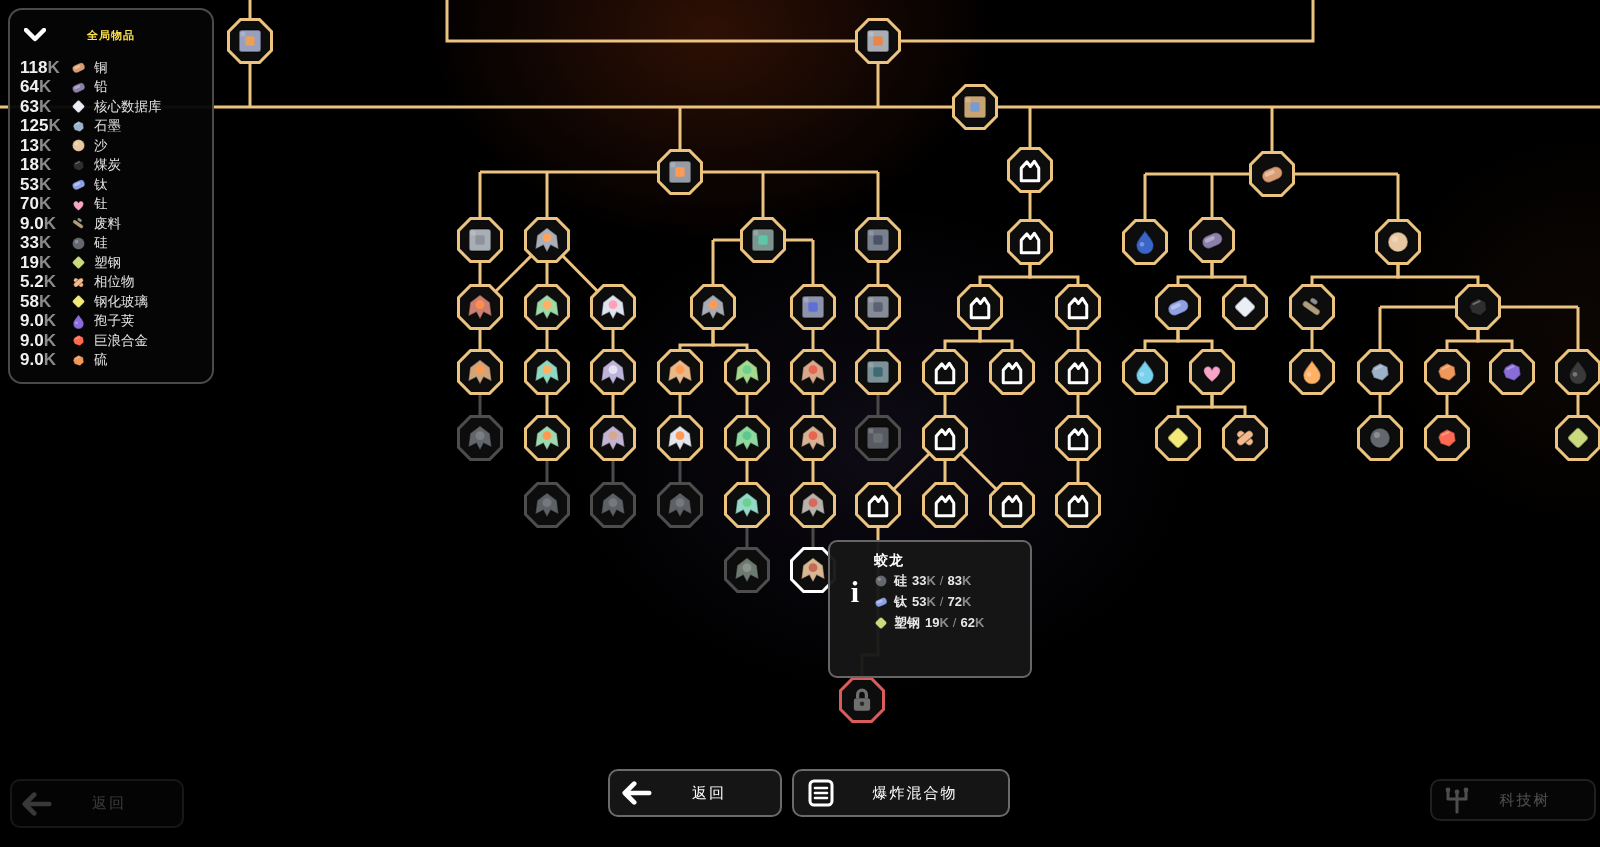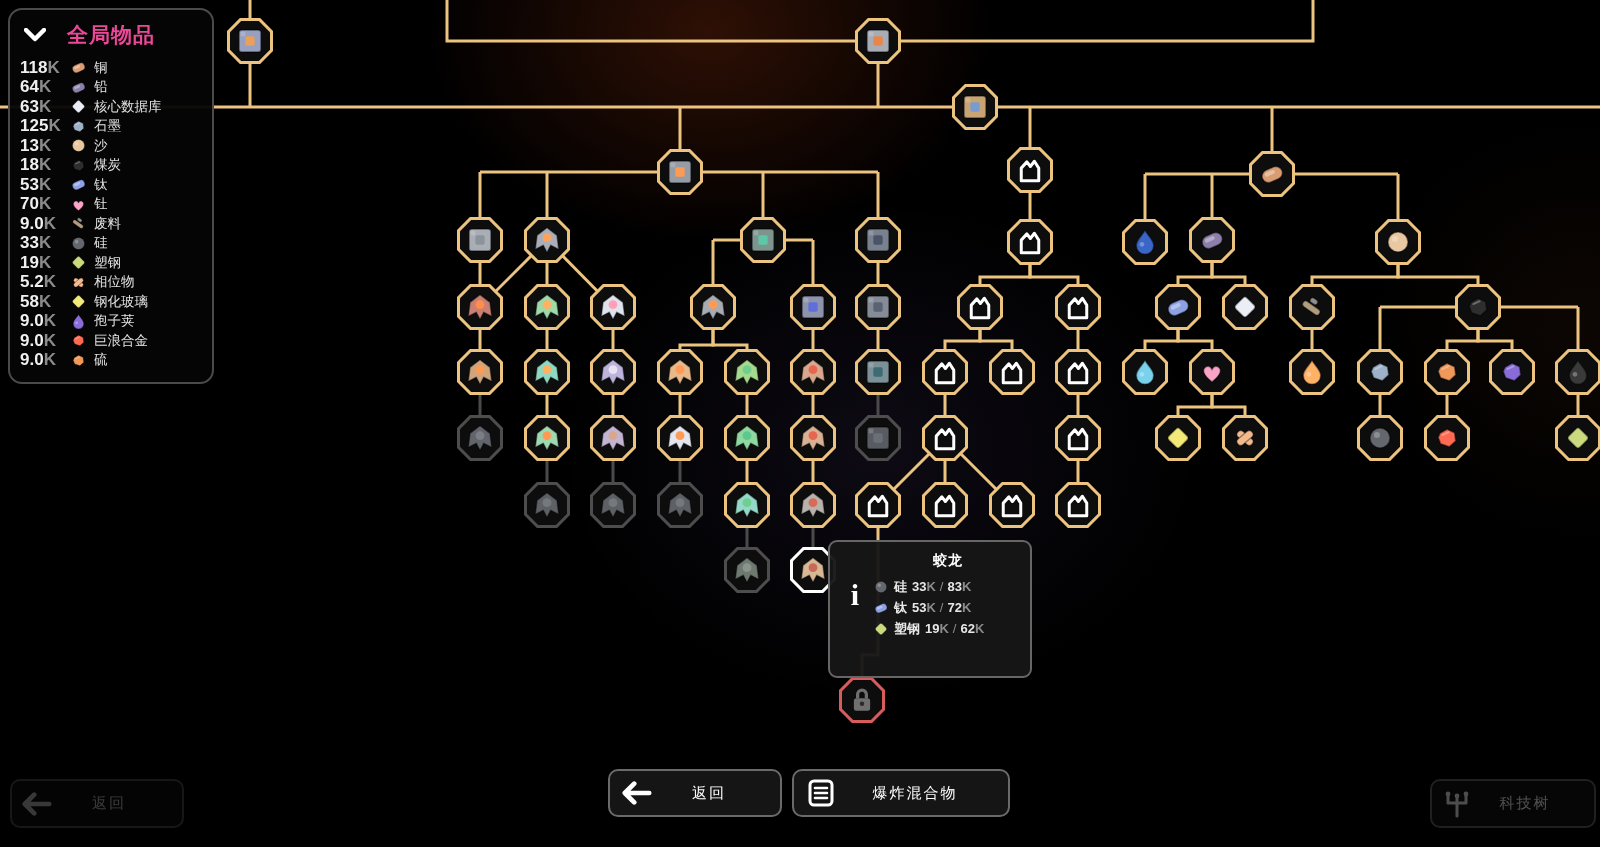--- a/index.html
+++ b/index.html
@@ -22,54 +22,54 @@
      display:flex;align-items:center;justify-content:center;}
   .st-o .tn-border{background:#ecc47f;}
   .st-g .tn-border{background:#4d4d4d;}
   .st-w .tn-border{background:#ffffff;}
   .st-r .tn-border{background:#d85c5c;}
   
   #panel{position:absolute;left:8px;top:8px;width:202px;z-index:5;
      background:rgba(5,5,5,.96);border:2px solid #4a4a4a;border-radius:14px;
      padding:10px 0 12px 0;}
   #panel-head{display:flex;align-items:center;height:30px;padding:0 10px;}
-  #panel-title{flex:1;text-align:center;color:#ec4899;font-weight:bold;font-size:21px;letter-spacing:1px;}
+  #panel-title{flex:1;text-align:center;color:#fde047;font-weight:bold;font-size:11px;letter-spacing:1px;}
   #panel-list{margin-top:8px;}
   .p-row{display:flex;align-items:center;height:19.5px;padding:0 8px 0 10px;}
   .p-amt{width:46px;font-weight:bold;font-size:17px;color:#efefef;white-space:nowrap;}
   .p-amt .ku{color:#8b8b8b;}
   .p-ic{width:20px;height:17px;display:flex;align-items:center;justify-content:center;margin:0 6px 0 2px;}
   .p-name{font-size:13.5px;color:#e2e2e2;white-space:nowrap;}
   
   #tooltip{position:absolute;left:828px;top:540px;width:204px;min-height:138px;z-index:6;
      background:rgba(22,22,22,.96);border:2px solid #666;border-radius:9px;
      box-sizing:border-box;padding:8px 8px 8px 8px;}
   #tt-top{display:flex;}
   #tt-icol{width:34px;display:flex;align-items:center;justify-content:center;
      font-family:"Liberation Serif","DejaVu Serif",serif;font-weight:bold;font-size:30px;color:#fff;}
   #tt-body{flex:1;}
-  #tt-title{font-size:14px;color:#fff;font-weight:bold;margin:2px 0 6px 2px;letter-spacing:1px;text-align:center;}
+  #tt-title{font-size:14px;color:#fff;font-weight:bold;margin:2px 0 0 2px;letter-spacing:1px;}
   .tt-req{display:flex;align-items:center;height:21px;font-size:13px;}
   .tt-req .ri{width:18px;height:16px;display:flex;align-items:center;justify-content:center;margin-right:4px;}
   .tt-req .rn{color:#e8e8e8;margin-right:5px;font-weight:bold;}
   .tt-req .rv{color:#e8e8e8;font-weight:bold;}
   .tt-req .ku{color:#8b8b8b;}
   .tt-req .sep{color:#8b8b8b;margin:0 4px;}
   #tt-desc{margin-top:9px;font-size:12.8px;line-height:16px;color:#d8d8d8;}
   
   .btn{position:absolute;z-index:7;display:flex;align-items:center;
      background:#151515;border:2px solid #6a6a6a;border-radius:10px;box-sizing:border-box;
      color:#fff;font-size:15px;letter-spacing:2px;cursor:pointer;}
   .btn .bic{display:flex;align-items:center;justify-content:center;}
   .btn .blabel{flex:1;text-align:center;padding-right:26px;}
   #btn-back{left:608px;top:769px;width:174px;height:48px;}
   #btn-db{left:792px;top:769px;width:218px;height:48px;}
   #btn-back .bic,#btn-db .bic{width:54px;}
   #btn-back-faded{left:10px;top:779px;width:174px;height:49px;opacity:.22;}
-  #btn-tech-faded{left:1430px;top:779px;width:166px;height:49px;opacity:.30;justify-content:space-between;}
+  #btn-tech-faded{left:1430px;top:779px;width:166px;height:42px;opacity:.30;justify-content:space-between;}
 </style>
 </head>
 <body>
 
 <div class="glow" id="glow-red"></div>
 <div class="glow" id="glow-purple"></div>
 <div class="glow" id="glow-right"></div>
 
 <svg id="edges" width="1600" height="847">
     <polyline points="447,0 447,41 878,41" fill="none" stroke="#ecc47f" stroke-width="3"></polyline>

